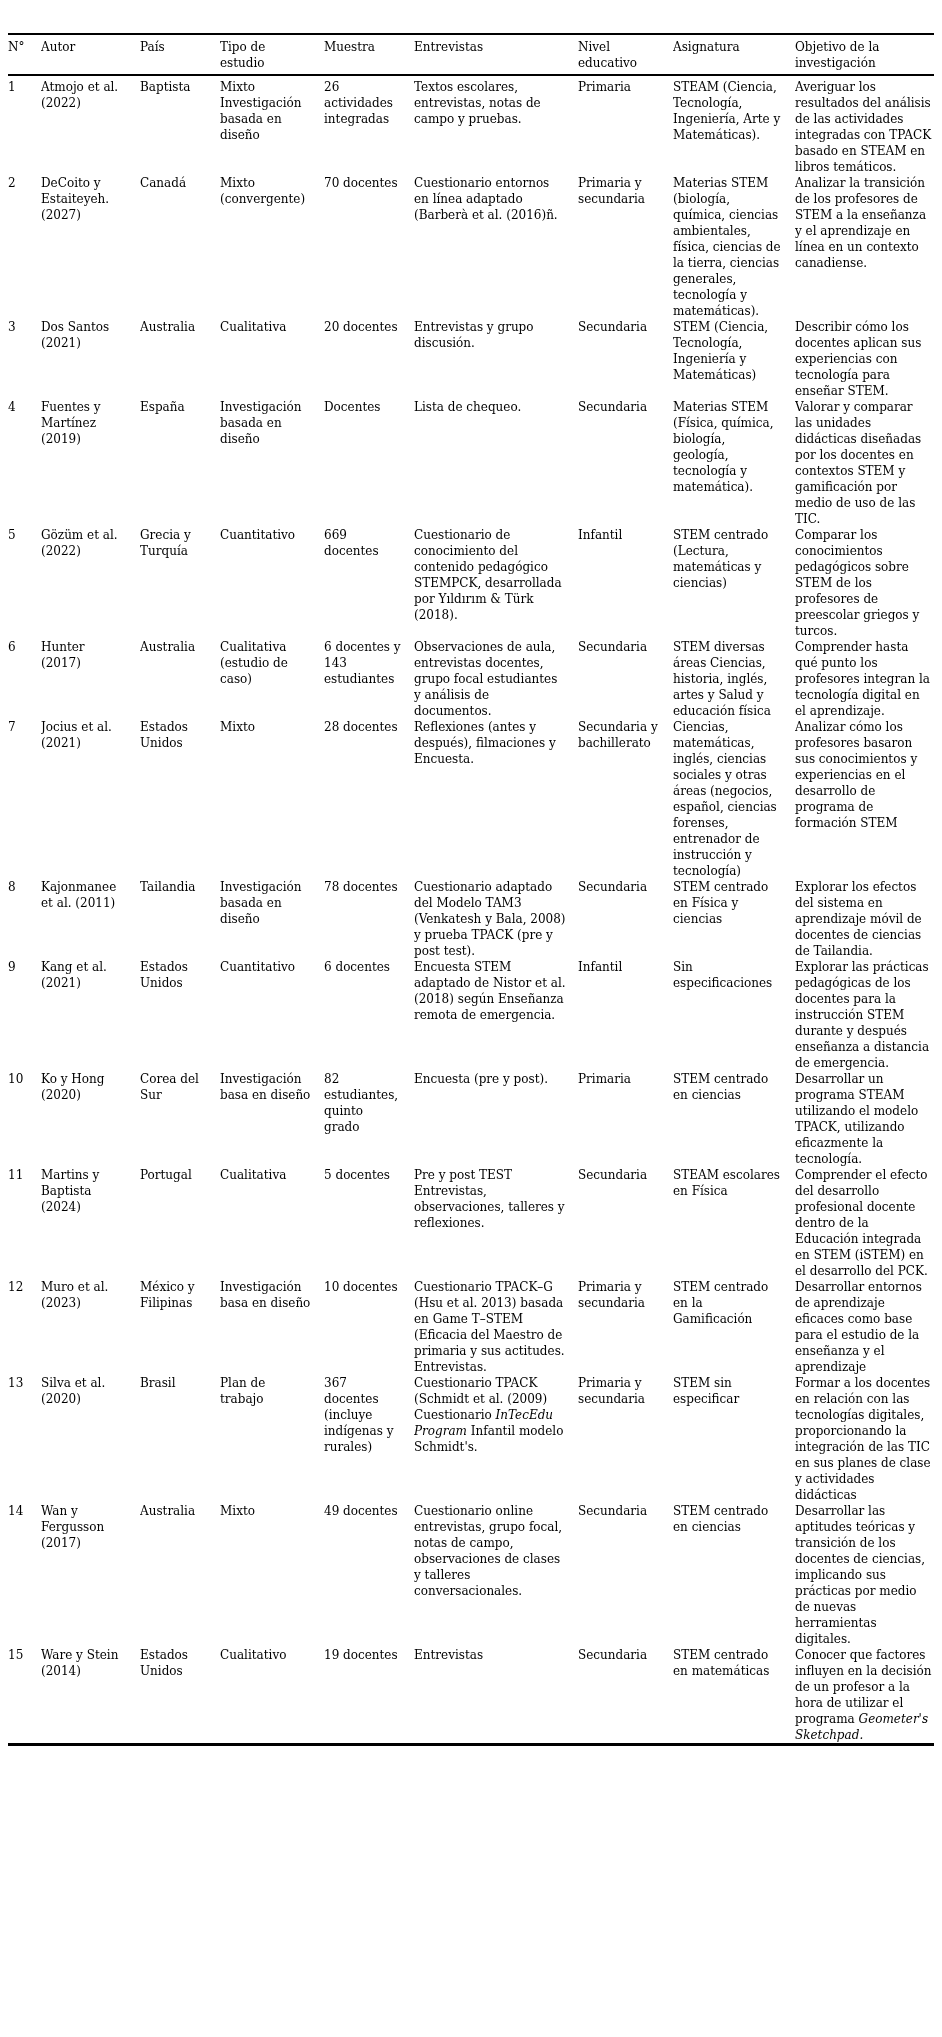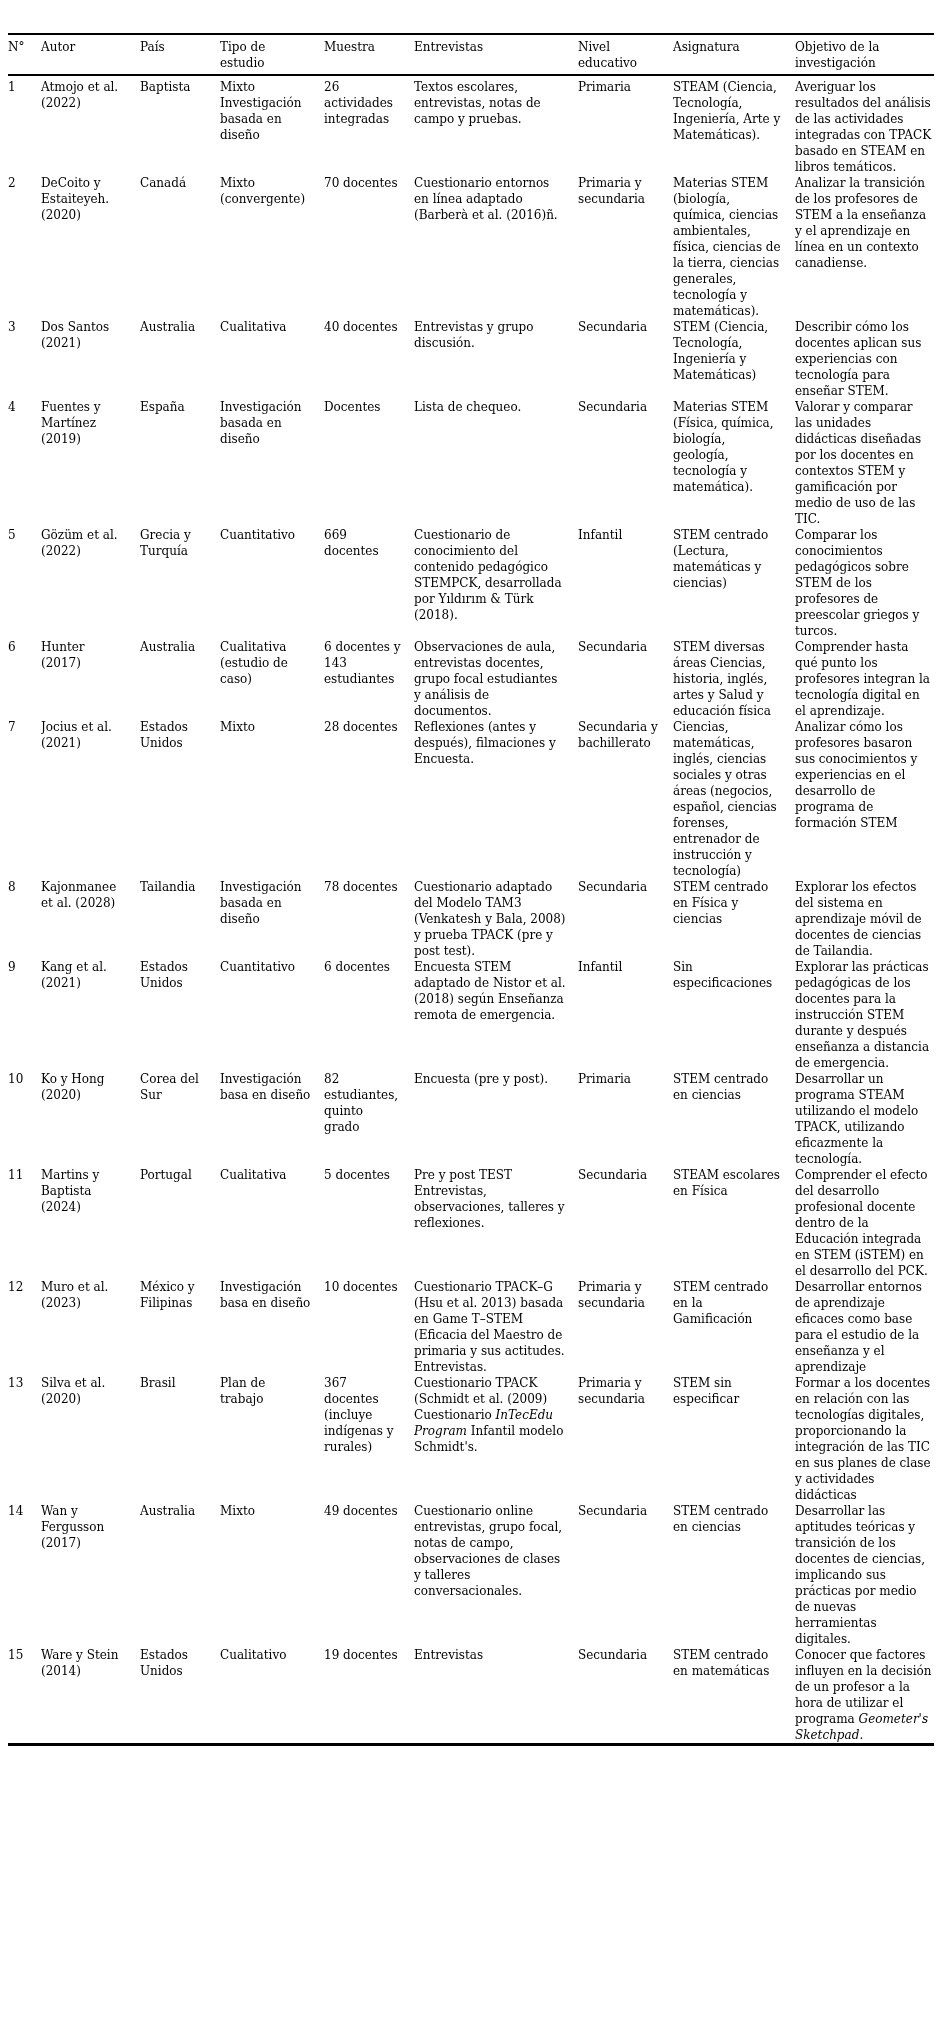--- a/index.html
+++ b/index.html
@@ -80,35 +80,35 @@
     <td>Mixto
 Investigación basada en diseño</td>
     <td>26 actividades integradas</td>
     <td>Textos escolares, entrevistas, notas de campo y pruebas.</td>
     <td>Primaria</td>
     <td>STEAM (Ciencia, Tecnología, Ingeniería, Arte y Matemáticas).</td>
     <td>Averiguar los resultados del análisis de las actividades integradas con TPACK basado en STEAM en libros temáticos.</td>
   </tr>
         <tr>
     <td>2</td>
-    <td>DeCoito y Estaiteyeh. (2020)</td>
+    <td>DeCoito y Estaiteyeh. (2027)</td>
     <td>Canadá</td>
     <td>Mixto (convergente)</td>
     <td>70 docentes</td>
     <td>Cuestionario entornos en línea adaptado (Barberà et al. (2016)ñ.</td>
     <td>Primaria y secundaria</td>
     <td>Materias STEM (biología, química, ciencias ambientales, física, ciencias de la tierra, ciencias generales, tecnología y matemáticas).</td>
     <td>Analizar la transición de los profesores de STEM a la enseñanza y el aprendizaje en línea en un contexto canadiense.</td>
   </tr>
         <tr>
     <td>3</td>
     <td>Dos Santos (2021)</td>
     <td>Australia</td>
     <td>Cualitativa</td>
-    <td>40 docentes</td>
+    <td>20 docentes</td>
     <td>Entrevistas y grupo discusión.</td>
     <td>Secundaria</td>
     <td>STEM (Ciencia, Tecnología, Ingeniería y Matemáticas)</td>
     <td>Describir cómo los docentes aplican sus experiencias con tecnología para enseñar STEM.</td>
   </tr>
         <tr>
     <td>4</td>
     <td>Fuentes y Martínez (2019)</td>
     <td>España</td>
     <td>Investigación basada en diseño</td>
@@ -146,21 +146,21 @@
     <td>Estados Unidos</td>
     <td>Mixto</td>
     <td>28 docentes</td>
     <td>Reflexiones (antes y después), filmaciones y Encuesta.</td>
     <td>Secundaria y bachillerato</td>
     <td>Ciencias, matemáticas, inglés, ciencias sociales y otras áreas (negocios, español, ciencias forenses, entrenador de instrucción y tecnología)</td>
     <td>Analizar cómo los profesores basaron sus conocimientos y experiencias en el desarrollo de programa de formación STEM</td>
   </tr>
         <tr>
     <td>8</td>
-    <td>Kajonmanee et al. (2028)</td>
+    <td>Kajonmanee et al. (2011)</td>
     <td>Tailandia</td>
     <td>Investigación basada en diseño</td>
     <td>78 docentes</td>
     <td>Cuestionario adaptado del Modelo TAM3 (Venkatesh y Bala, 2008) y prueba TPACK (pre y post test).</td>
     <td>Secundaria</td>
     <td>STEM centrado en Física y ciencias</td>
     <td>Explorar los efectos del sistema en aprendizaje móvil de docentes de ciencias de Tailandia.</td>
   </tr>
         <tr>
     <td>9</td>

